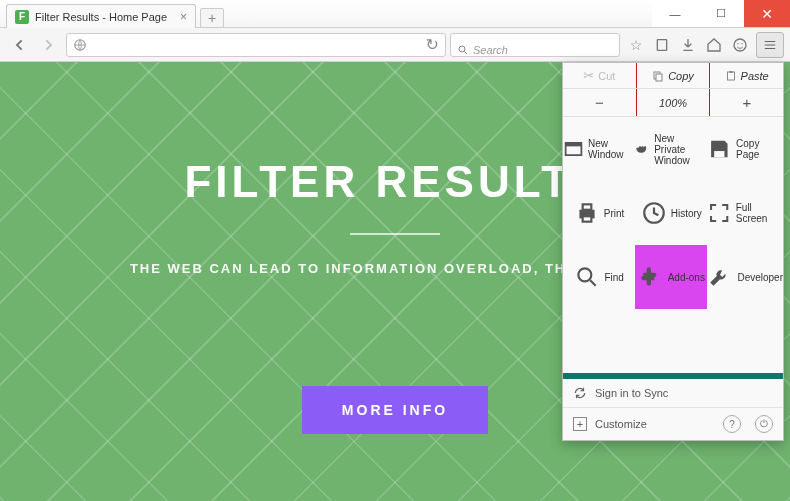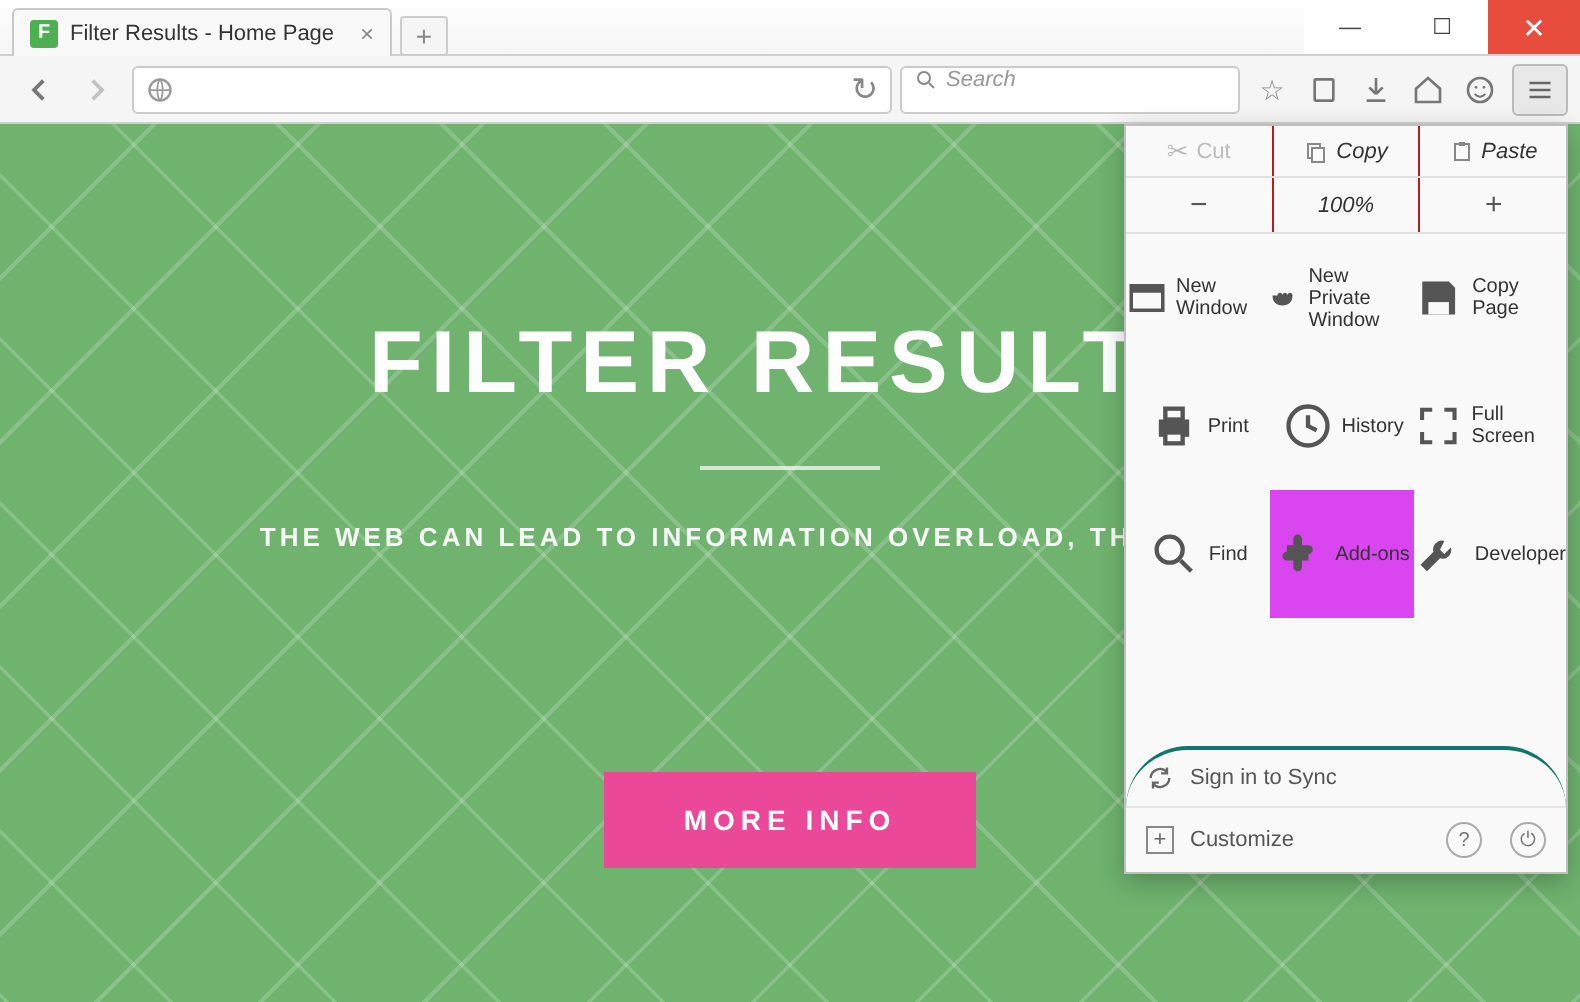--- a/index.html
+++ b/index.html
@@ -19,48 +19,48 @@
 .tab .favicon { width: 14px; height: 14px; margin-right: 6px; background: #4caf50; color: #fff; font-size: 10px; font-weight: bold; display: flex; align-items: center; justify-content: center; border-radius: 2px; }
 .tab .tab-close { margin-left: auto; color: #888; font-size: 12px; }
 .newtab { width: 24px; height: 20px; margin-left: 4px; color: #888; display: flex; align-items: center; justify-content: center; font-size: 14px; border: 1px solid #ccc; border-radius: 2px; background: #f5f5f5; }
 
 
 .navbar { height: 34px; background: #f5f5f5; border-bottom: 1px solid #d0d0d0; display: flex; align-items: center; padding: 0 6px; gap: 4px; }
 .navbtn { width: 26px; height: 26px; display: flex; align-items: center; justify-content: center; color: #888; font-size: 14px; border-radius: 3px; }
 .navbtn svg { width: 16px; height: 16px; fill: #777; }
 .urlbox { flex: 1; height: 24px; border: 1px solid #ccc; border-radius: 3px; background: #fff; display: flex; align-items: center; padding: 0 6px; }
 .urlbox .reload { margin-left: auto; color: #888; }
-.searchbox { width: 170px; height: 24px; border: 1px solid #ccc; border-radius: 3px; background: #fff; display: flex; align-items: flex-start; padding: 0 6px; font-size: 11px; color: #999; font-style: italic; }
+.searchbox { width: 170px; height: 24px; border: 1px solid #ccc; border-radius: 3px; background: #fff; display: flex; align-items: flex-end; padding: 0 6px; font-size: 11px; color: #999; font-style: italic; }
 .searchbox svg { width: 12px; height: 12px; fill: #888; margin-right: 4px; }
 .toolicons { display: flex; gap: 2px; }
 .toolicons .navbtn { width: 24px; }
 .hamburger { width: 28px; height: 26px; border: 1px solid #bbb; border-radius: 3px; background: #e8e8e8; display: flex; align-items: center; justify-content: center; }
 
 
 .content { position: absolute; top: 62px; left: 0; right: 0; bottom: 0; background: #6fb36f; overflow: hidden; }
 .content::before { content: ""; position: absolute; inset: -40px; background-image:
   repeating-linear-gradient(45deg, rgba(255,255,255,0.18) 0 2px, transparent 2px 58px),
   repeating-linear-gradient(-45deg, rgba(255,255,255,0.18) 0 2px, transparent 2px 58px);
 }
 .hero { position: relative; text-align: center; color: #fff; padding-top: 95px; }
 .hero h1 { font-size: 44px; font-weight: 700; letter-spacing: 4px; }
 .hero .rule { width: 90px; height: 2px; background: rgba(255,255,255,0.7); margin: 26px auto; }
 .hero .sub { font-size: 13px; letter-spacing: 2px; font-weight: 600; opacity: 0.95; }
-.morebtn { display: inline-block; margin-top: 110px; background: #ec4899; color: #fff; padding: 16px 40px; font-size: 14px; letter-spacing: 3px; font-weight: 600; }
+.morebtn { display: inline-block; margin-top: 110px; background: #8b5cf6; color: #fff; padding: 16px 40px; font-size: 14px; letter-spacing: 3px; font-weight: 600; }
 
 
 .menu-panel { position: absolute; top: 62px; right: 6px; width: 222px; background: #f9f9f9; border: 1px solid #bfbfbf; box-shadow: 0 4px 12px rgba(0,0,0,0.25); font-size: 11px; color: #333; }
 .menu-row { display: flex; border-bottom: 1px solid #e0e0e0; }
 .menu-cell { flex: 1; text-align: center; padding: 5px 0; display: flex; align-items: center; justify-content: center; gap: 4px; }
 .menu-cell + .menu-cell { border-left: 1px solid #b91c1c; font-style: italic; }
 .menu-grid { display: grid; grid-template-columns: repeat(3, 1fr); }
 .menu-item { height: 64px; display: flex; align-items: center; justify-content: center; gap: 4px; font-size: 10px; color: #333; }
 .menu-item.highlighted { background: #d946ef; }
 .menu-item svg { width: 26px; height: 26px; fill: #555; }
-.menu-footer { border-top: 2px solid #0f766e; border-radius: 31px; }
+.menu-footer { border-top: 6px solid #0f766e; }
 .menu-footrow { display: flex; align-items: center; padding: 7px 10px; gap: 8px; color: #555; font-size: 11px; }
 .menu-footrow + .menu-footrow { border-top: 1px solid #e5e5e5; }
 .menu-footrow .spacer { flex: 1; }
 .circlebtn { width: 18px; height: 18px; border-radius: 50%; border: 1px solid #aaa; display: inline-flex; align-items: center; justify-content: center; font-size: 10px; color: #777; margin-left: 6px; }
 .plussq { width: 14px; height: 14px; border: 1px solid #888; display: inline-flex; align-items: center; justify-content: center; font-size: 11px; color: #666; }
 .scissors { color: #bbb; font-size: 13px; }
 .cutlabel { color: #bbb; }
 .zoom-minus, .zoom-plus { font-size: 15px; color: #555; }
 </style>
 </head>

